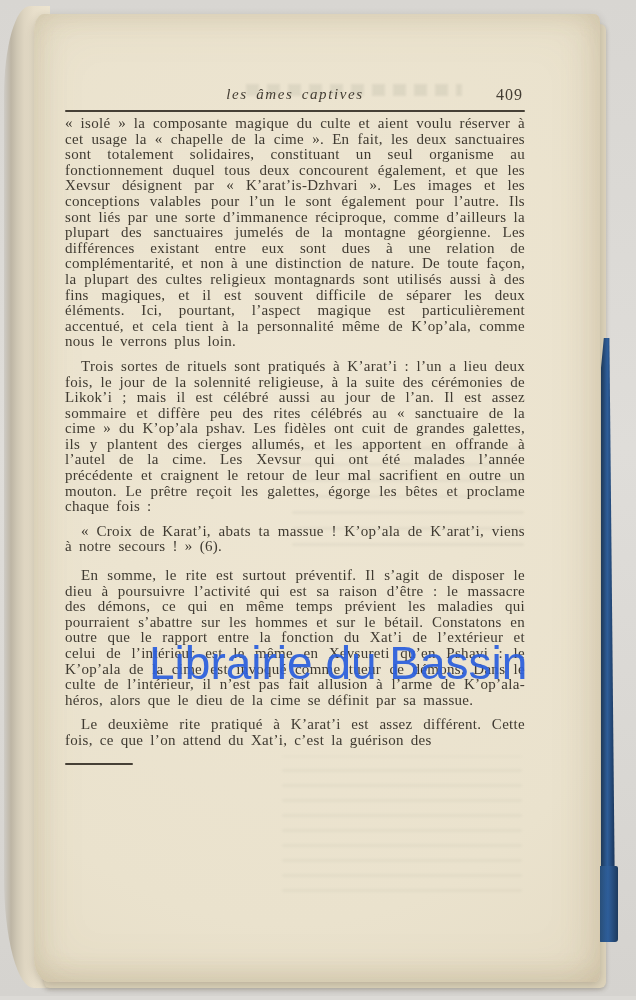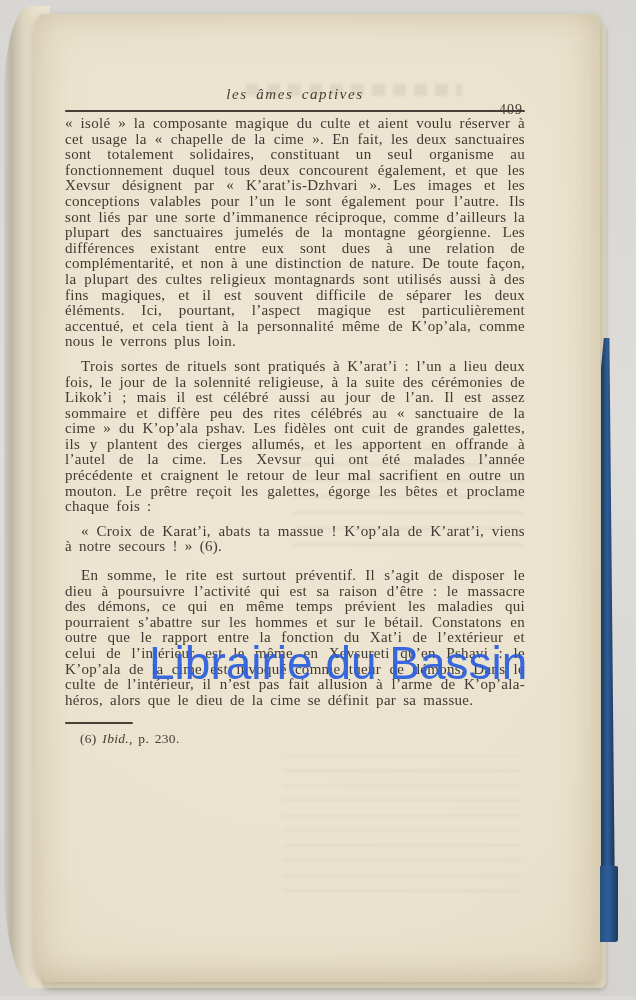--- a/index.html
+++ b/index.html
@@ -68,22 +68,22 @@
 
   .page-header{
     position:relative;margin-top:72px;height:18px;
     display:flex;justify-content:center;align-items:baseline;
   }
   .running-title{
     font-style:italic;font-size:15px;letter-spacing:1.6px;
     word-spacing:3px;color:#433d33;
   }
   .page-number{
-    position:absolute;right:2px;top:16px;
-    font-size:14px;letter-spacing:1px;color:#433d33;
+    position:absolute;right:2px;top:0;
+    font-size:16px;letter-spacing:1px;color:#433d33;
   }
   .header-rule{height:2px;background:#464036;margin-top:6px;border-radius:1px;}
 
   .body-text p{
     margin:9px 0 0 0;
     font-size:15px;line-height:15.6px;
     letter-spacing:0.3px;word-spacing:3px;
     text-align:justify;
   }
   .body-text p.first{margin-top:4px;text-indent:0;}
@@ -126,28 +126,24 @@
       <span class="running-title">les âmes captives</span>
       <span class="page-number">409</span>
     </div>
     <div class="header-rule"></div>
 
     <div class="body-text">
       <p class="first">« isolé » la composante magique du culte et aient voulu réserver à cet usage la « chapelle de la cime ». En fait, les deux sanctuaires sont totalement solidaires, constituant un seul organisme au fonctionnement duquel tous deux concourent également, et que les Xevsur désignent par « K’arat’is-Dzhvari ». Les images et les conceptions valables pour l’un le sont également pour l’autre. Ils sont liés par une sorte d’immanence réciproque, comme d’ailleurs la plupart des sanctuaires jumelés de la montagne géorgienne. Les différences existant entre eux sont dues à une relation de complémentarité, et non à une distinction de nature. De toute façon, la plupart des cultes religieux montagnards sont utilisés aussi à des fins magiques, et il est souvent difficile de séparer les deux éléments. Ici, pourtant, l’aspect magique est particulièrement accentué, et cela tient à la personnalité même de K’op’ala, comme nous le verrons plus loin.</p>
       <p class="indent">Trois sortes de rituels sont pratiqués à K’arat’i : l’un a lieu deux fois, le jour de la solennité religieuse, à la suite des cérémonies de Likok’i ; mais il est célébré aussi au jour de l’an. Il est assez sommaire et diffère peu des rites célébrés au « sanctuaire de la cime » du K’op’ala pshav. Les fidèles ont cuit de grandes galettes, ils y plantent des cierges allumés, et les apportent en offrande à l’autel de la cime. Les Xevsur qui ont été malades l’année précédente et craignent le retour de leur mal sacrifient en outre un mouton. Le prêtre reçoit les galettes, égorge les bêtes et proclame chaque fois :</p>
       <p class="indent">« Croix de Karat’i, abats ta massue ! K’op’ala de K’arat’i, viens à notre secours ! » (6).</p>
       <p class="indent gap">En somme, le rite est surtout préventif. Il s’agit de disposer le dieu à poursuivre l’activité qui est sa raison d’être : le massacre des démons, ce qui en même temps prévient les maladies qui pourraient s’abattre sur les hommes et sur le bétail. Constatons en outre que le rapport entre la fonction du Xat’i de l’extérieur et celui de l’intérieur est le même en Xevsureti qu’en Pshavi : le K’op’ala de la cime est invoqué comme tueur de démons. Dans le culte de l’intérieur, il n’est pas fait allusion à l’arme de K’op’ala-héros, alors que le dieu de la cime se définit par sa massue.</p>
+      <p class="indent">Le deuxième rite pratiqué à K’arat’i est assez différent. Cette fois, ce que l’on attend du Xat’i, c’est la guérison des</p>
     </div>
 
     <div class="footnote">
       <div class="fn-rule"></div>
-      <p class="fn-line">
-        <span>(6)</span>
-        <span class="fn-src">Ibid.,</span>
-        <span>p. 230.</span>
-      </p>
     </div>
 
   </div>
 
   <div class="watermark">Librairie du Bassin</div>
 
 </div>
 
 </body></html>

